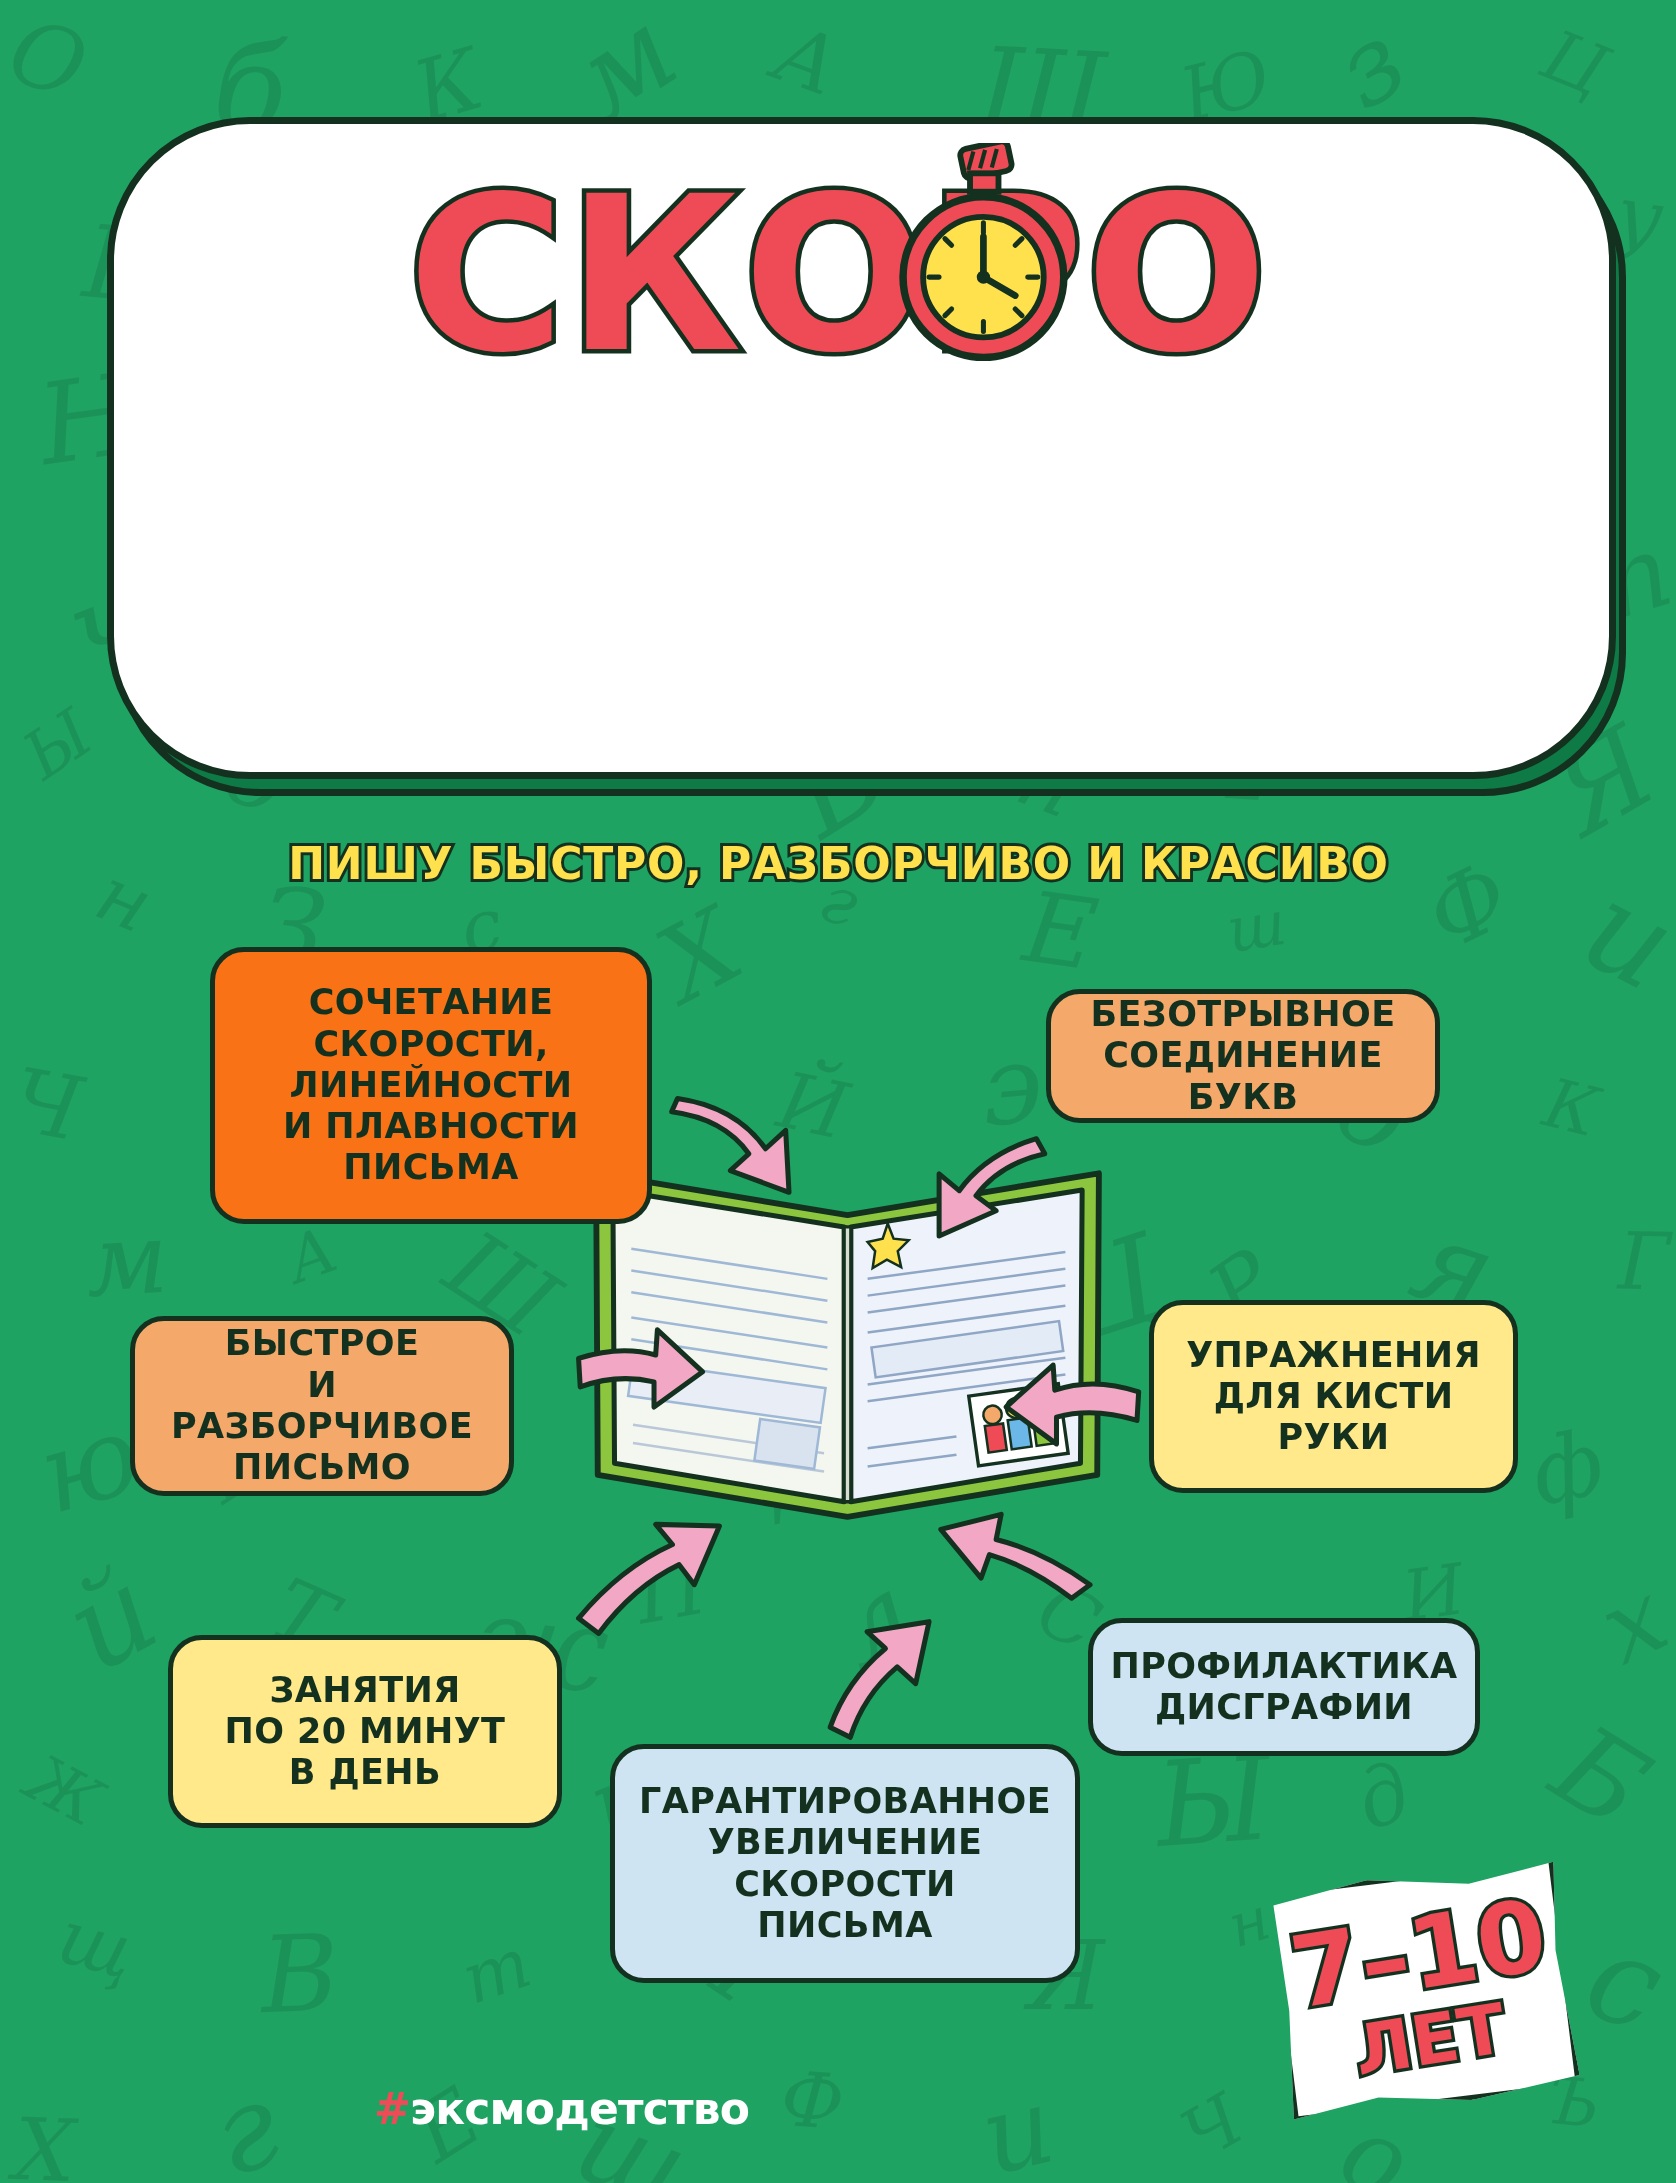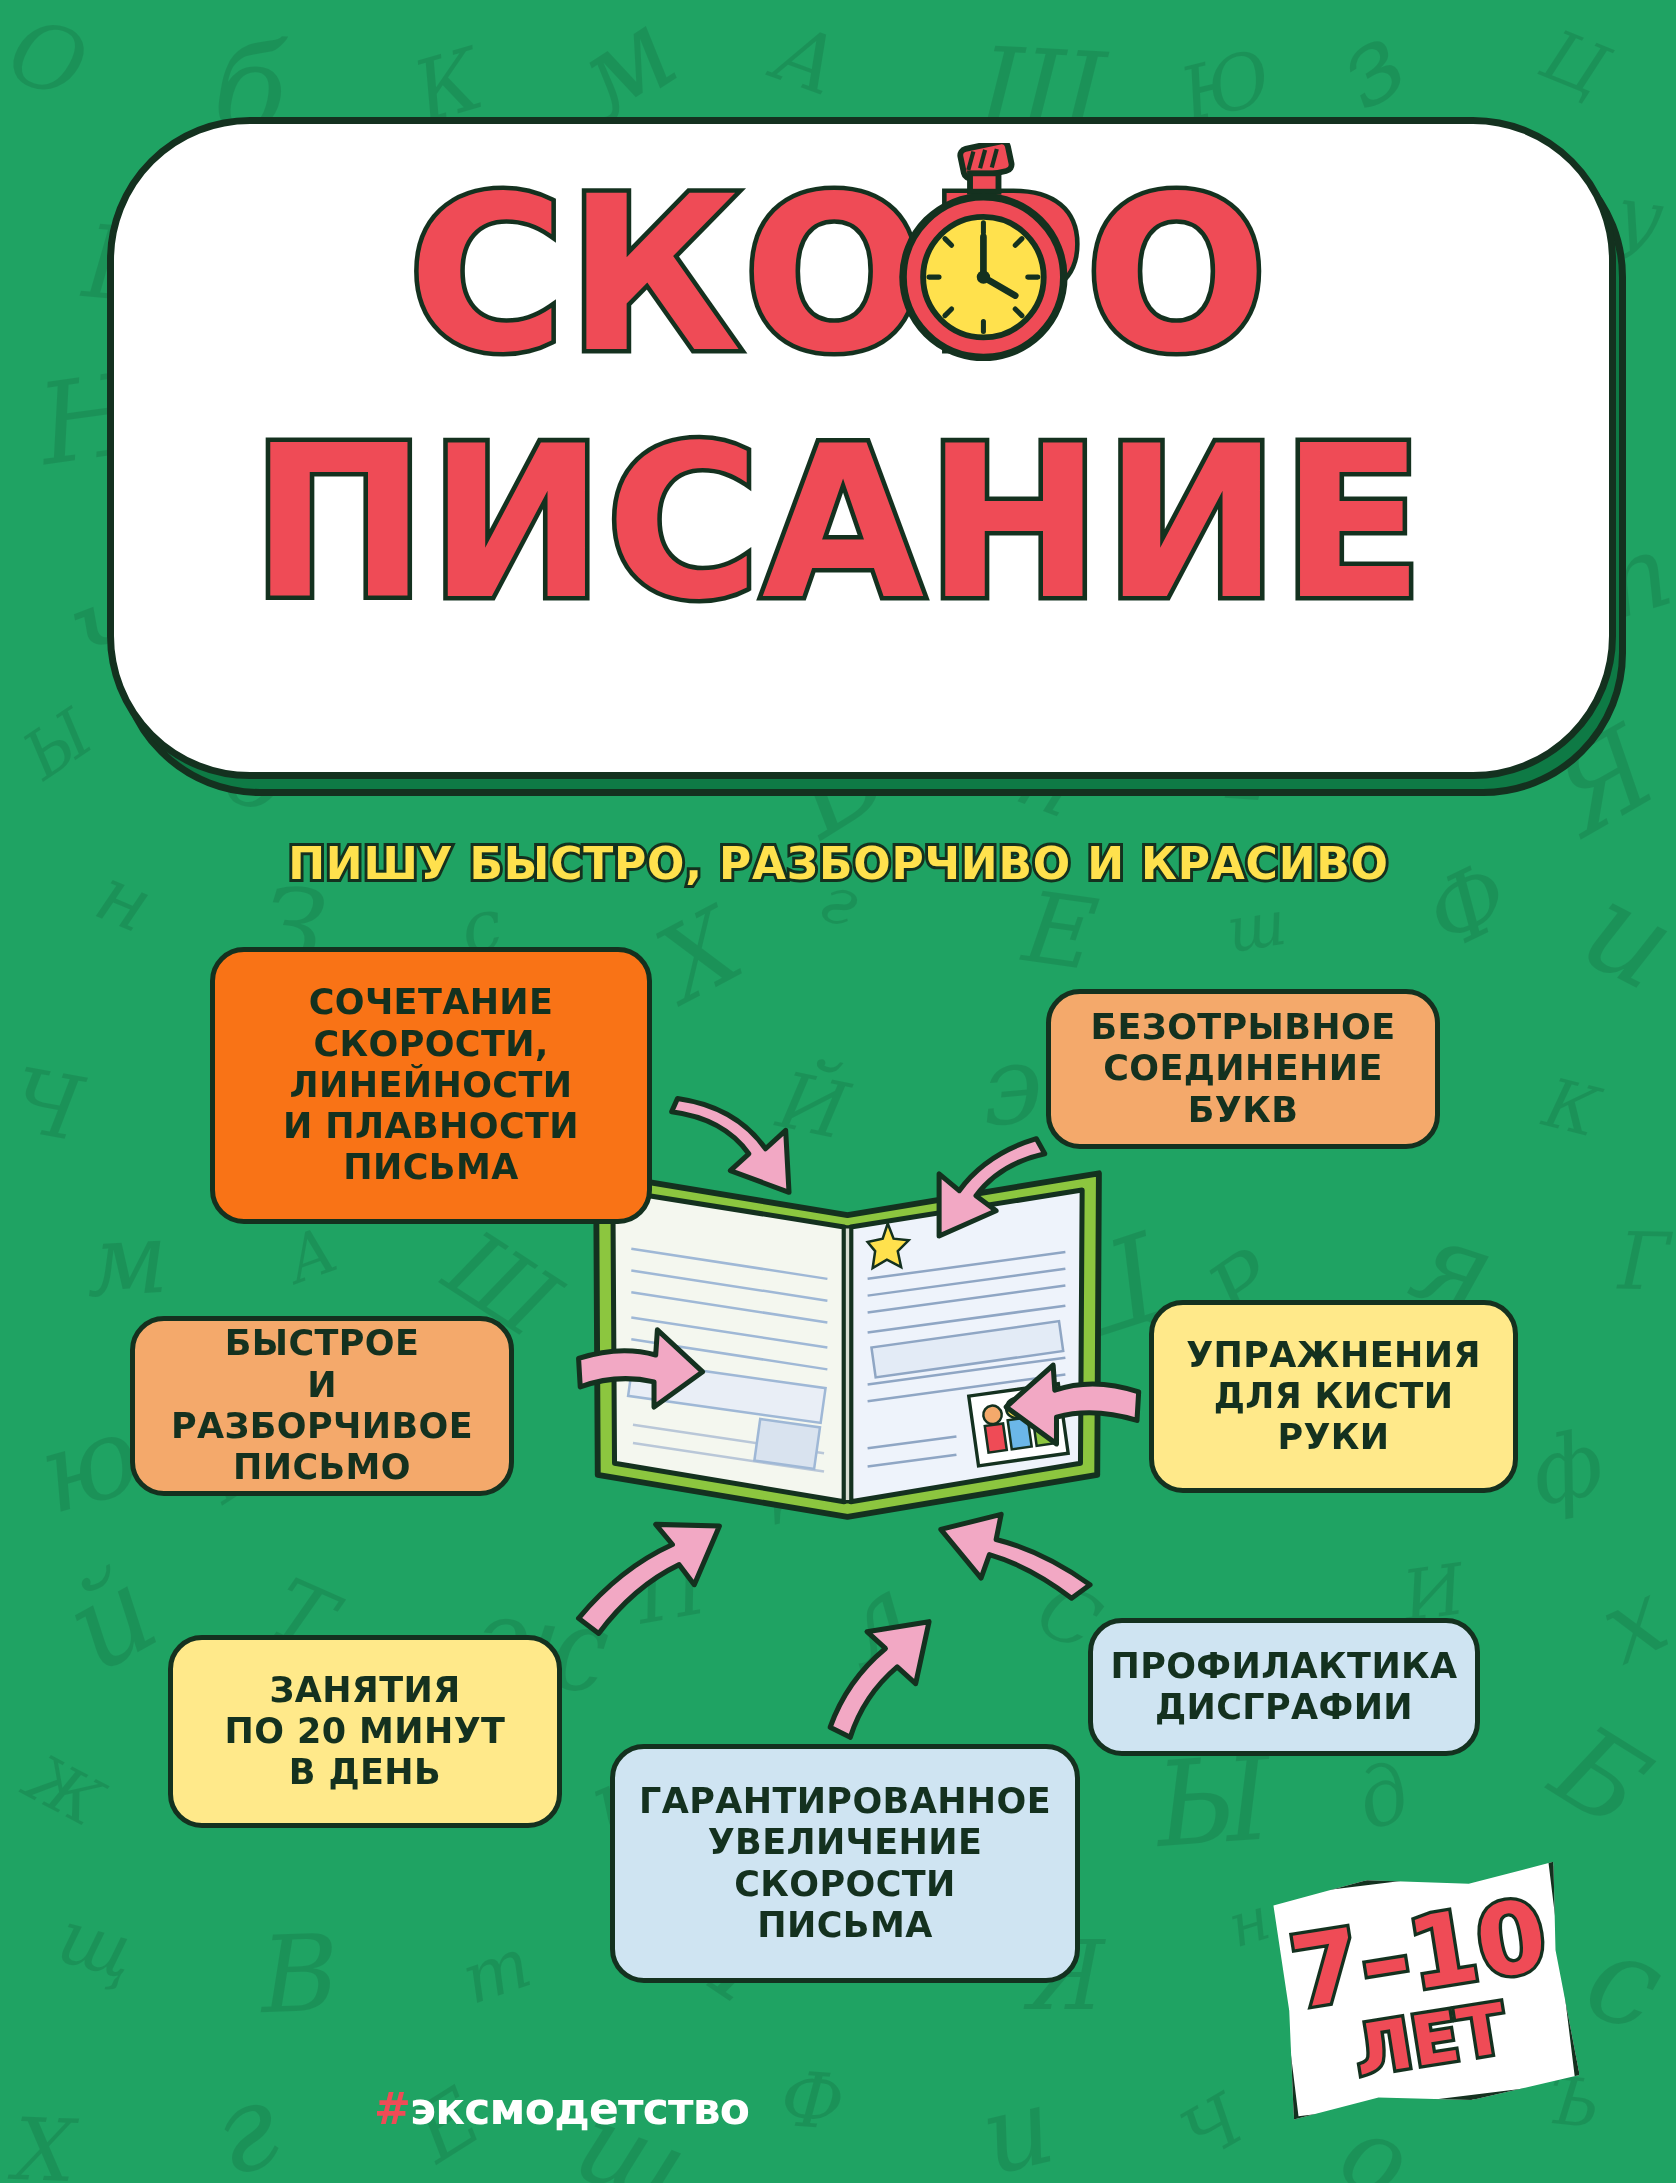--- a/index.html
+++ b/index.html
@@ -115,21 +115,21 @@
     font-family: "DejaVu Sans", sans-serif;
     font-weight: bold;
     font-size: 35px;
     line-height: 1.18;
     color: #14311f;
     letter-spacing: 0.4px;
     white-space: pre-line;
   }
 
   #bubble-0 { left: 210px;  top: 947px; width: 442px; height: 277px; background: #f97316; }
-  #bubble-1 { left: 1046px; top: 989px; width: 394px; height: 160px; background: #f4a96b; }
+  #bubble-1 { left: 1046px; top: 989px; width: 394px; height: 134px; background: #f4a96b; }
   #bubble-2 { left: 130px;  top: 1316px; width: 384px; height: 180px; background: #f4a96b; }
   #bubble-3 { left: 1149px; top: 1300px; width: 369px; height: 193px; background: #ffe98a; }
   #bubble-4 { left: 168px;  top: 1635px; width: 394px; height: 193px; background: #ffe98a; }
   #bubble-5 { left: 1088px; top: 1618px; width: 392px; height: 138px; background: #cfe4f2; }
   #bubble-6 { left: 610px;  top: 1744px; width: 470px; height: 239px; background: #cfe4f2; }
 
   
   #book {
     position: absolute;
     left: 579px;
@@ -319,21 +319,20 @@
       <span style="font-size: 107px; left: 983px; top: 2078px; transform: rotate(-13deg);">и</span>
       <span style="font-size: 71px; left: 1185px; top: 2092px; transform: rotate(-30deg);">Ч</span>
       <span style="font-size: 102px; left: 1345px; top: 2106px; transform: rotate(23deg);">о</span>
       <span style="font-size: 66px; left: 1547px; top: 2070px; transform: rotate(6deg);">Ъ</span>
     </div>
 
   <div class="title-blob shadow"></div>
   <div class="title-blob"></div>
 
   <div class="title-line" id="title-line-1">СКОРО</div>
-  <div class="title-line" id="title-line-2">ПИСАНИЕ</div>
 
   <svg id="stopwatch" viewBox="0 0 215 260">
     <rect x="82" y="2" width="58" height="36" rx="8" fill="#ef4b56" stroke="#14311f" stroke-width="7" transform="rotate(-12 111 20)"></rect>
     <line x1="96" y1="10" x2="90" y2="32" stroke="#14311f" stroke-width="5"></line>
     <line x1="110" y1="8" x2="104" y2="30" stroke="#14311f" stroke-width="5"></line>
     <line x1="124" y1="7" x2="118" y2="29" stroke="#14311f" stroke-width="5"></line>
     <rect x="92" y="36" width="34" height="22" fill="#ef4b56" stroke="#14311f" stroke-width="7"></rect>
     <circle cx="108" cy="160" r="96" fill="#ef4b56" stroke="#14311f" stroke-width="9"></circle>
     <circle cx="108" cy="160" r="72" fill="#ffe14d" stroke="#14311f" stroke-width="7"></circle>
     <g stroke="#14311f" stroke-width="6" stroke-linecap="round">

